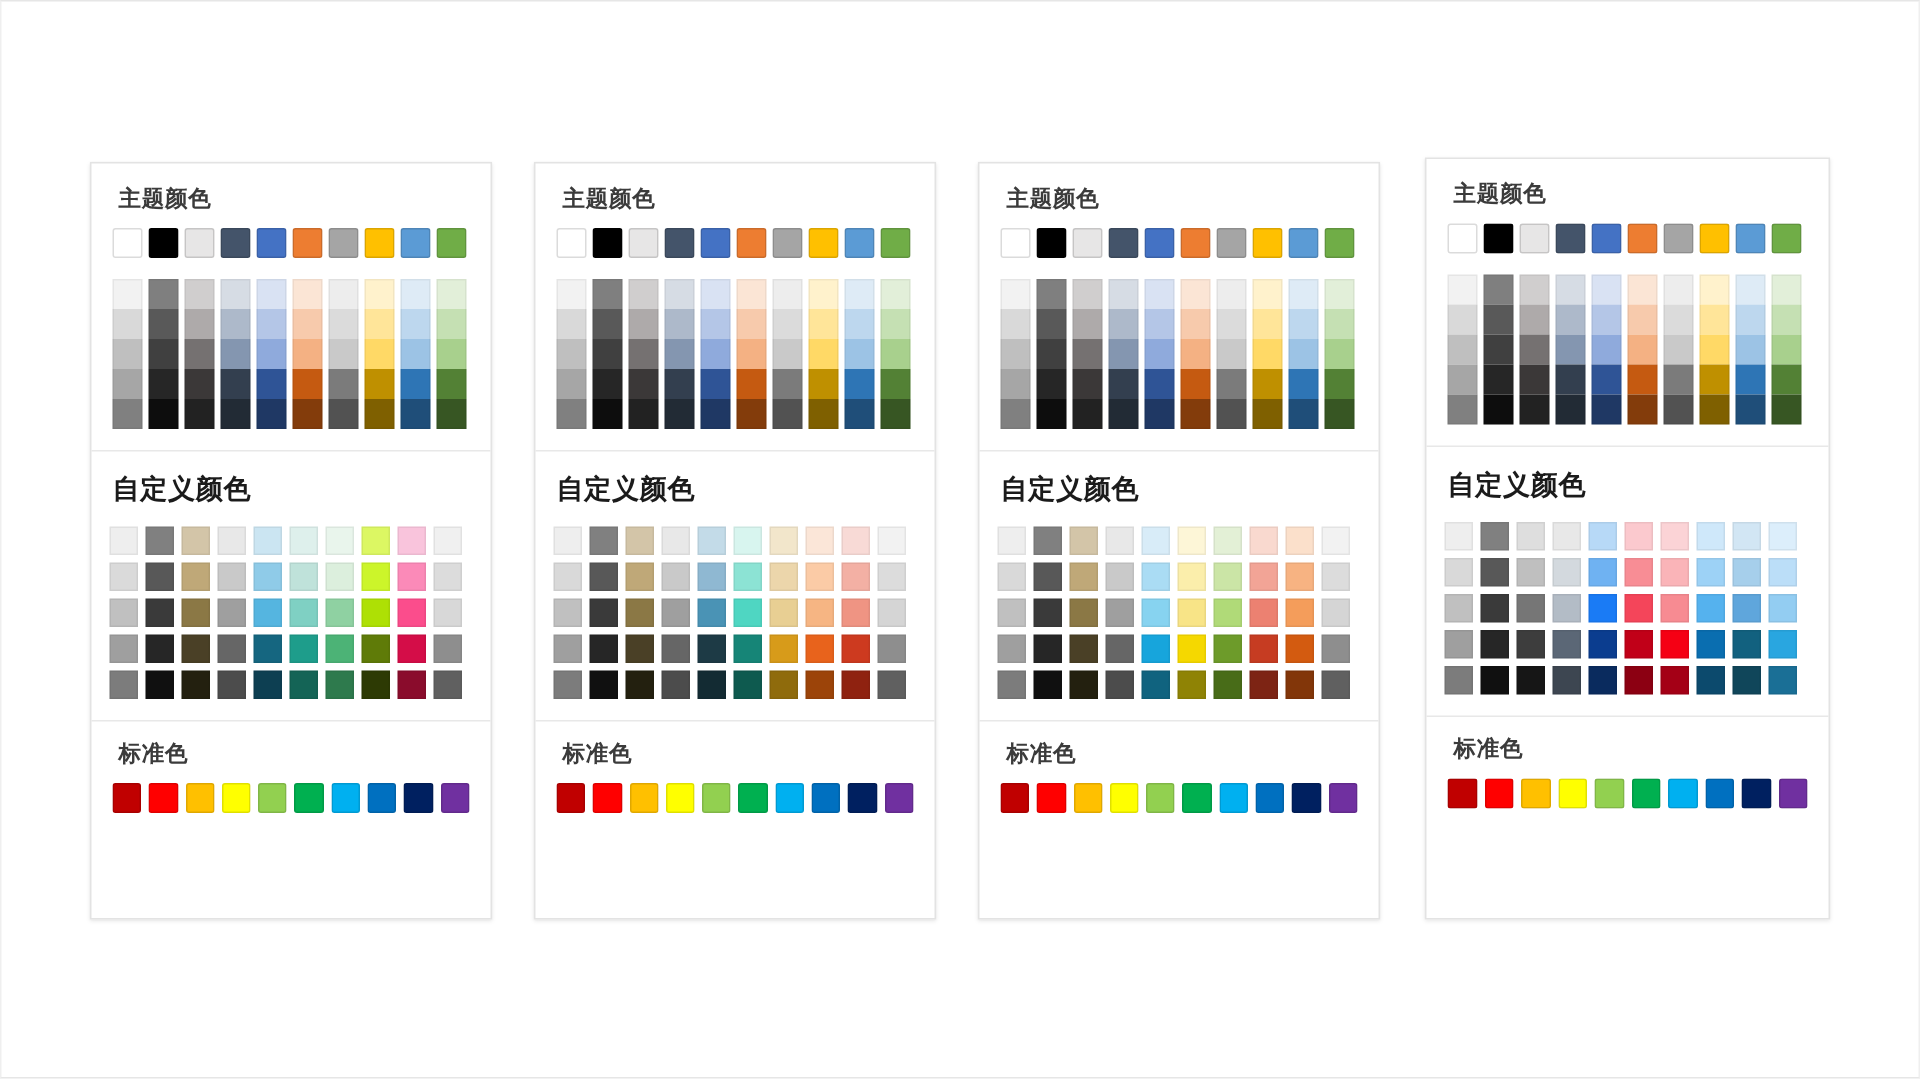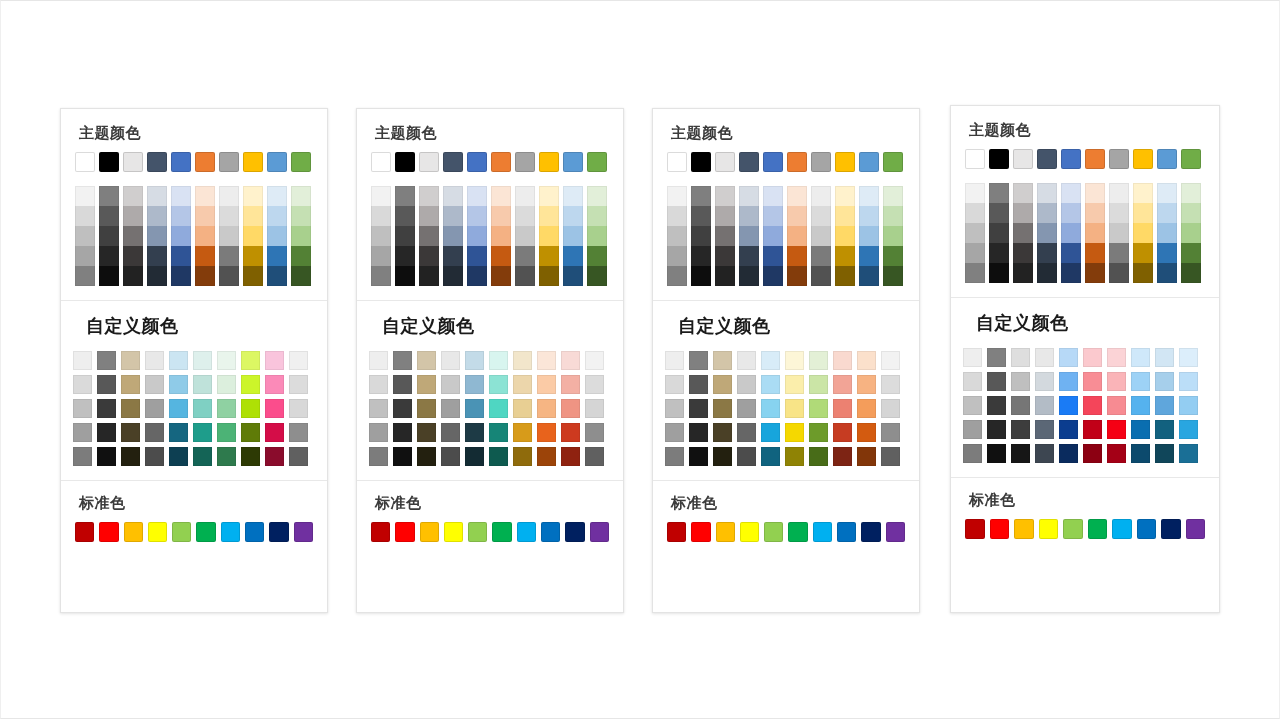--- a/index.html
+++ b/index.html
@@ -63,21 +63,21 @@
     font-weight: 700;
     letter-spacing: 0.5px;
     margin: 0 0 12px 4px;
     line-height: 1;
     white-space: nowrap;
   }
   .sec-title.big {
     font-size: 18px;
     color: #1b1b1b;
     margin-bottom: 16px;
-    margin-left: 13px;
+    margin-left: 2px;
   }
 
   
   .theme-row {
     display: flex;
     gap: 4px;
     margin-bottom: 14px;
   }
   .theme-sw {
     width: 20px;

